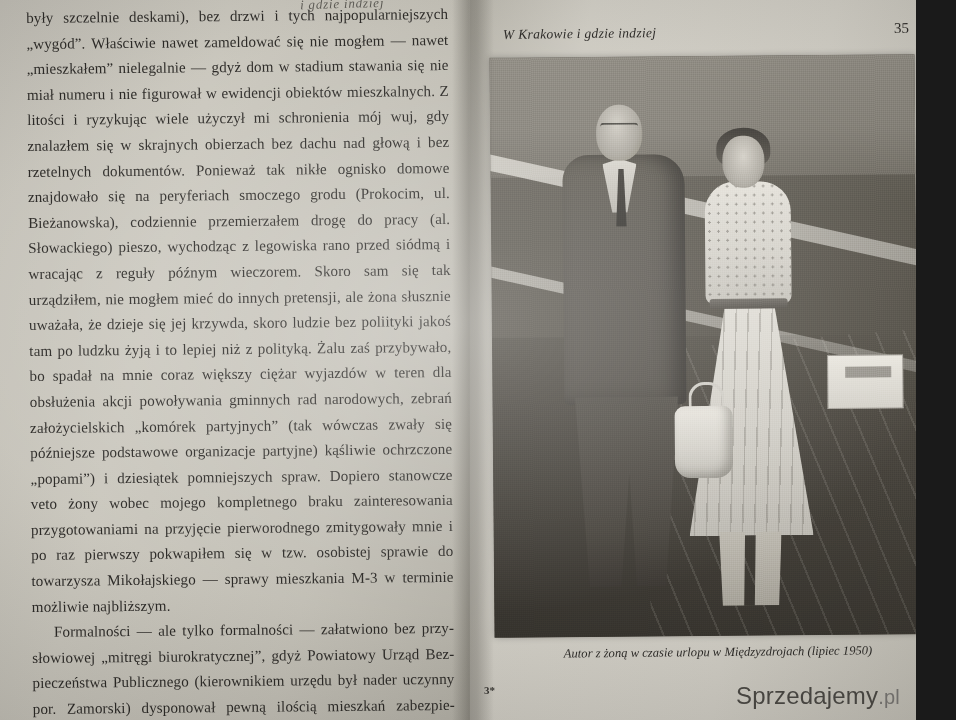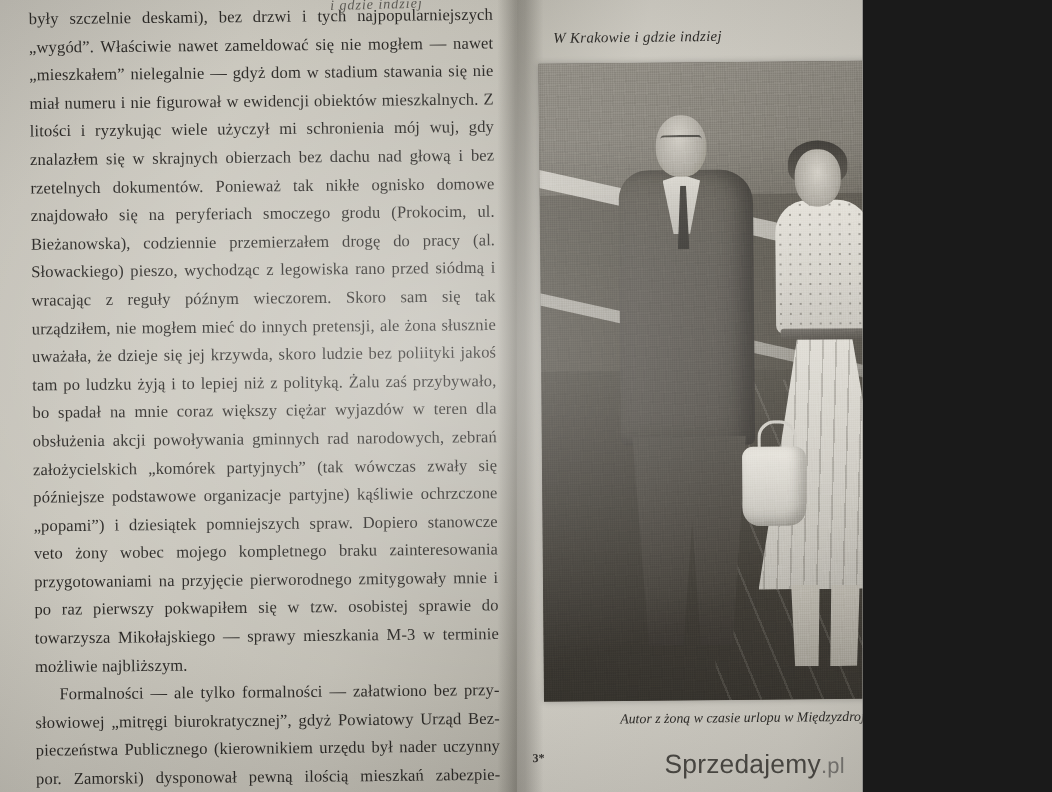--- a/index.html
+++ b/index.html
@@ -8,23 +8,23 @@
     background: #1a1a1a;
   }
   body {
     width: 956px;
     height: 720px;
     overflow: hidden;
     font-family: "Liberation Serif", serif;
   }
   .page-scan {
     position: relative;
-    width: 784px;
+    width: 916px;
     height: 720px;
-    background: #ffffff;
+    background: #86efac;
     overflow: hidden;
   }
   
   .paper-vignette {
     position: absolute;
     inset: 0;
     background:
       radial-gradient(ellipse 120% 90% at 50% 45%, rgba(255,255,255,0.30) 0%, rgba(255,255,255,0.05) 45%, rgba(40,38,34,0.28) 100%);
     pointer-events: none;
     z-index: 40;

